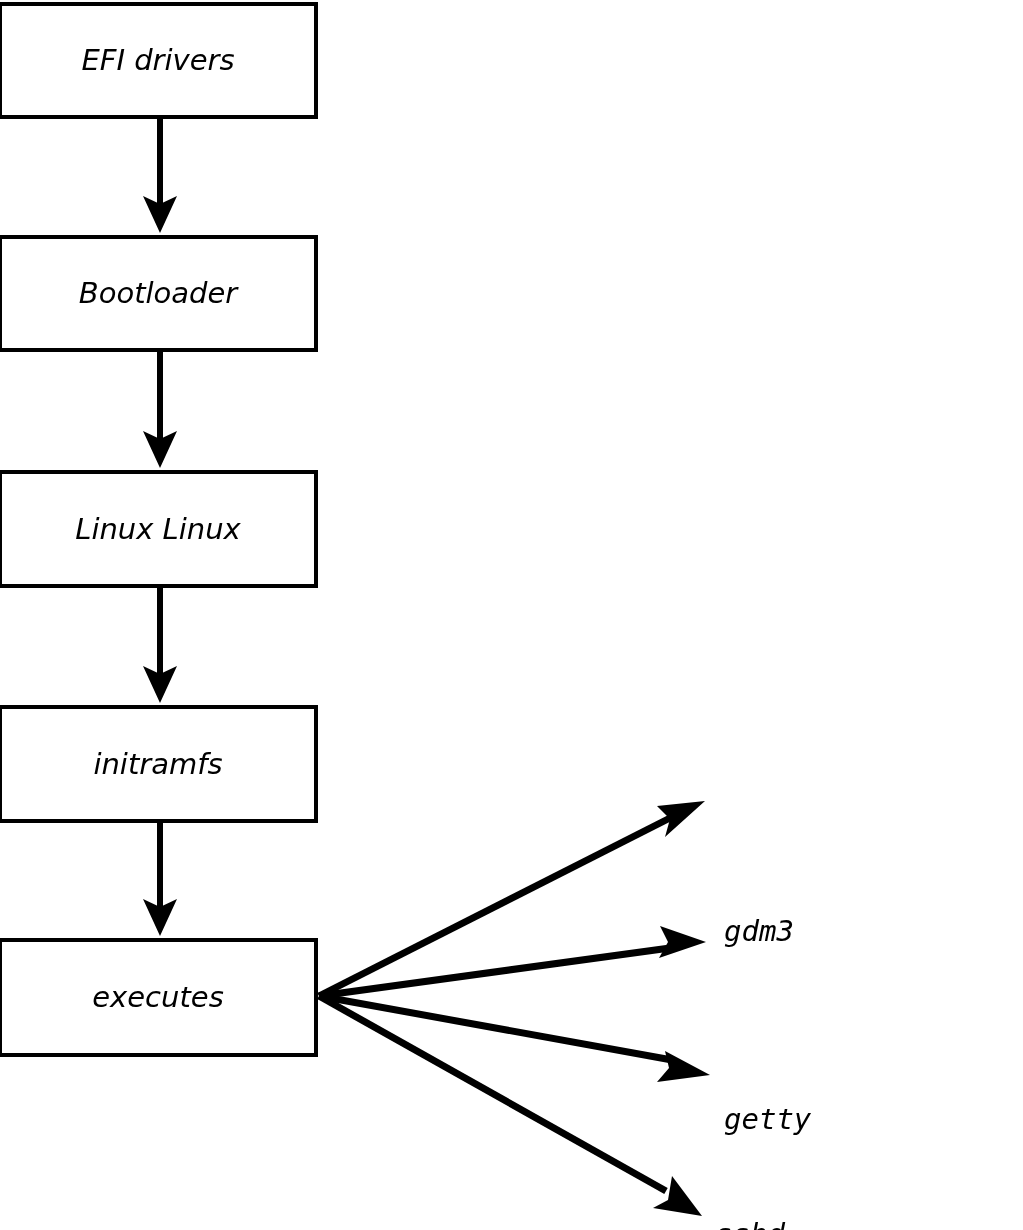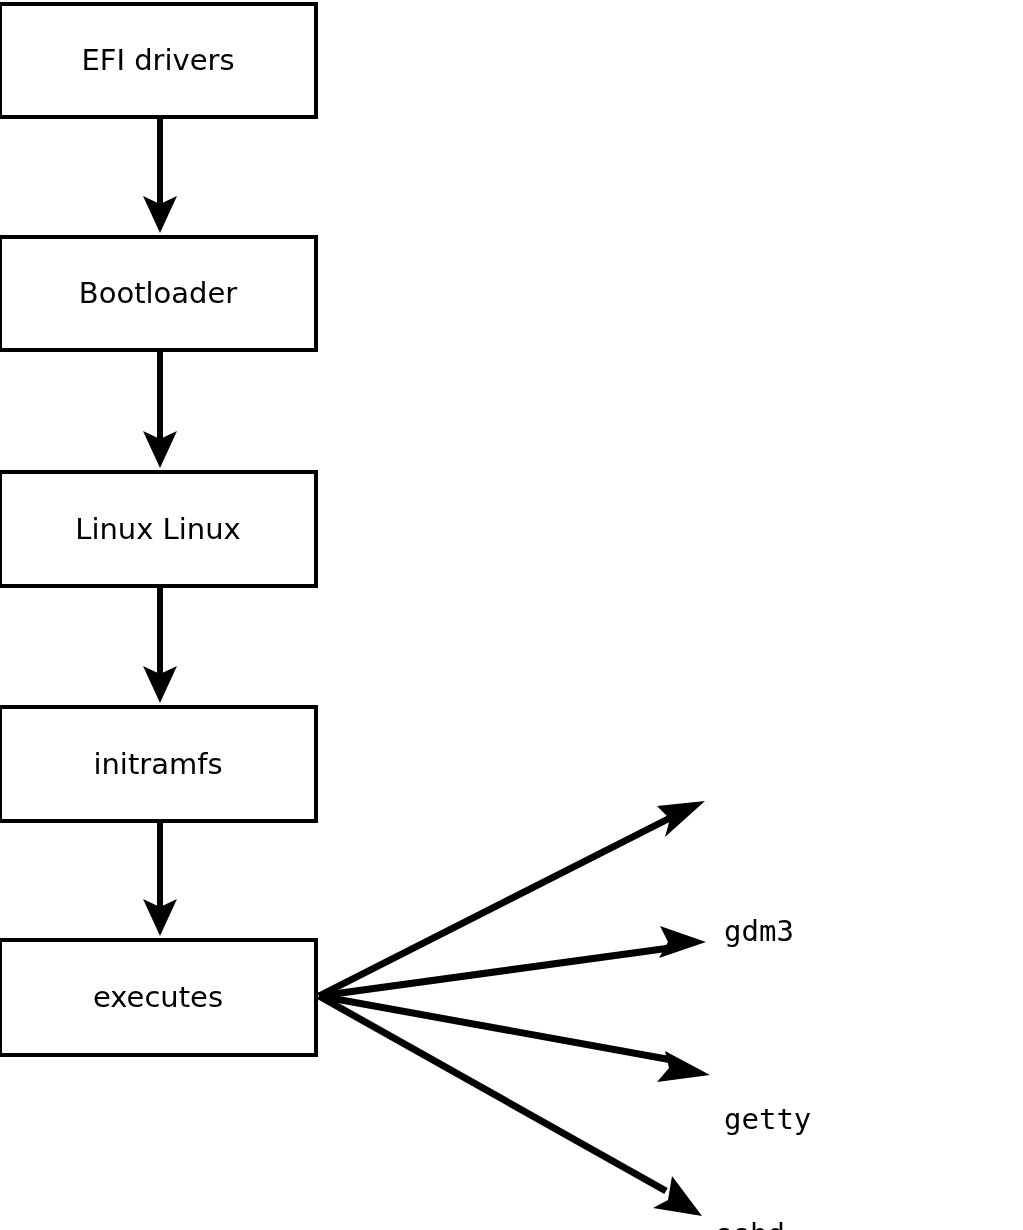--- a/index.html
+++ b/index.html
@@ -7,20 +7,21 @@
     padding: 0;
     background: #ffffff;
   }
   #canvas {
     position: relative;
     width: 984px;
     height: 1230px;
     background: #ffffff;
     overflow: hidden;
     font-family: "DejaVu Sans", "Liberation Sans", sans-serif;
+    font-style: italic;
   }
   
   .proc-box {
     position: absolute;
     box-sizing: border-box;
     border: 4px solid #000000;
     background: #ffffff;
     display: flex;
     align-items: center;
     justify-content: center;

